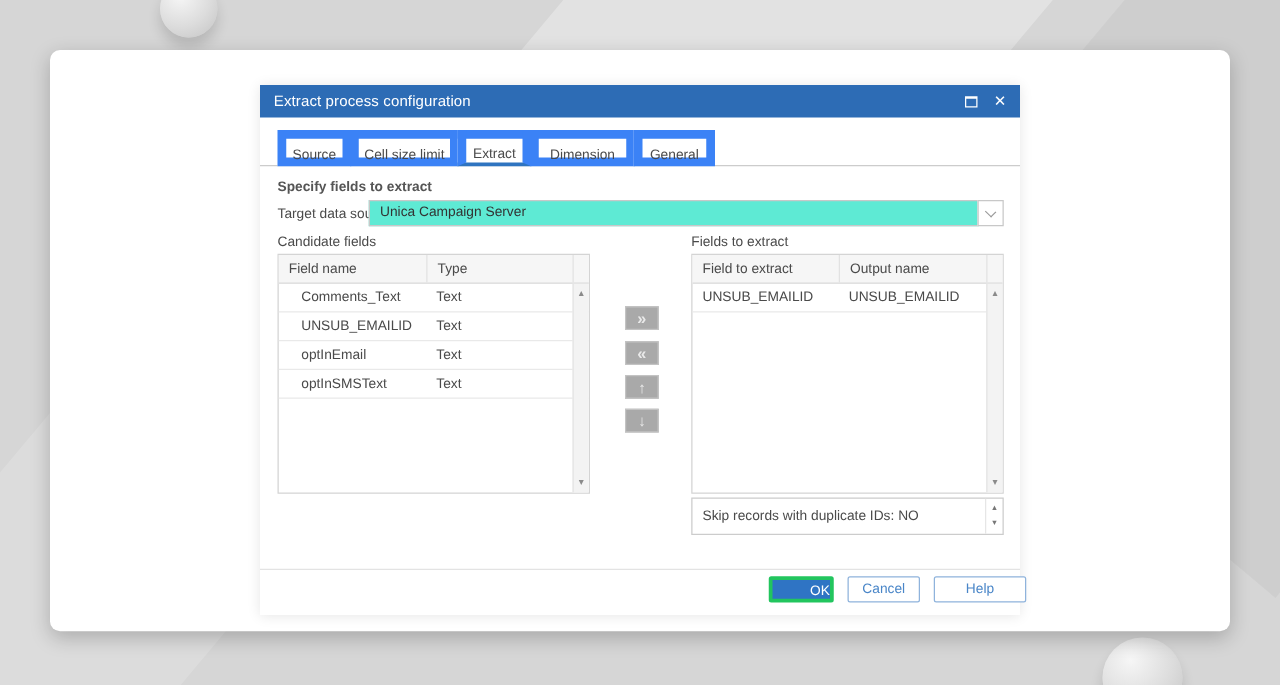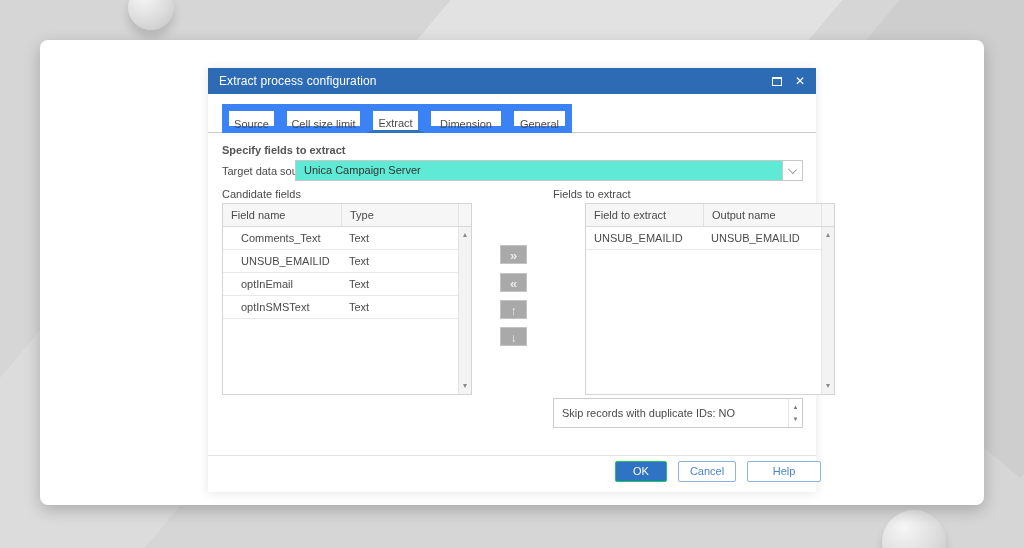--- a/index.html
+++ b/index.html
@@ -52,21 +52,21 @@
   .chev { position:absolute; left:6px; top:5px; width:7px; height:7px;
           border-right:1.5px solid #999; border-bottom:1.5px solid #999;
           transform:rotate(45deg) scaleY(0.85); }
 
   .list-label { position:absolute; top:120px; font-size:11px; color:#4a4a4a; }
   .ll-left { left:14px; } .ll-right { left:345px; }
 
   
   .table { position:absolute; top:135px; width:250px; height:192px; background:#fff;
            border:1px solid #d4d4d4; }
-  .left-table { left:14px; } .right-table { left:345px;margin-left:32px; }
+  .left-table { left:14px; } .right-table { left:345px; }
   .thead { height:23px; background:#f6f6f6; border-bottom:1px solid #d9d9d9;
            display:flex; font-size:11px; color:#4a4a4a; }
   .th { line-height:22px; }
   .left-table .th.c1 { width:118px; padding-left:8px; }
   .right-table .th.c1 { width:117px; padding-left:8px; }
   .th.c2 { flex:1; padding-left:8px; border-left:1px solid #e2e2e2; }
   .th.sc { width:13px; border-left:1px solid #e2e2e2; }
   .tbody { position:absolute; left:0; right:0; top:23px; bottom:0; }
   .tr { height:23px; border-bottom:1px solid #e9e9e9; display:flex; font-size:11px; color:#4a4a4a; cursor:pointer; }
   .td { line-height:22px; }
@@ -92,21 +92,21 @@
   .skip-text { font-size:11px; color:#4a4a4a; line-height:28px; padding-left:8px; }
   .spinner { position:absolute; right:0; top:0; bottom:0; width:14px; border-left:1px solid #e6e6e6; cursor:pointer; }
   .spinner .arr { position:absolute; width:100%; text-align:center; font-size:6px; color:#777; line-height:6px; }
   .spinner .up { top:5px; } .spinner .down { bottom:5px; }
 
   .divider { position:absolute; left:0; right:0; top:387px; height:1px; background:#e3e3e3; }
 
   
   .btn { position:absolute; top:393px; height:21px; font-size:11px; text-align:center;
          line-height:19px; border-radius:2px; cursor:pointer; }
-  .btn-ok { left:407px; width:52px; background:#2f74c4; border:1px solid #22c55e; color:#fff; }
+  .btn-ok { left:407px; width:52px; background:#2f74c4; border:3px solid #22c55e; color:#fff;text-align:right; }
   .btn-cancel { left:470px; width:58px; background:#fff; border:1px solid #8fb3dc; color:#4a86c8; }
   .btn-help { left:539px; width:74px; background:#fff; border:1px solid #8fb3dc; color:#4a86c8; }
 </style>
 </head>
 <body>
 
 <div class="bg">
   <div class="stripe s1"></div>
   <div class="stripe s2"></div>
   <div class="stripe s3"></div>

